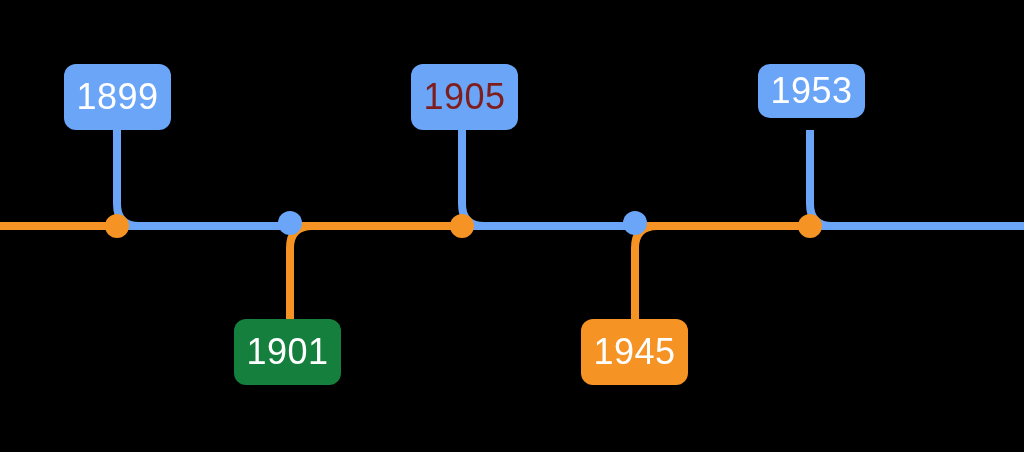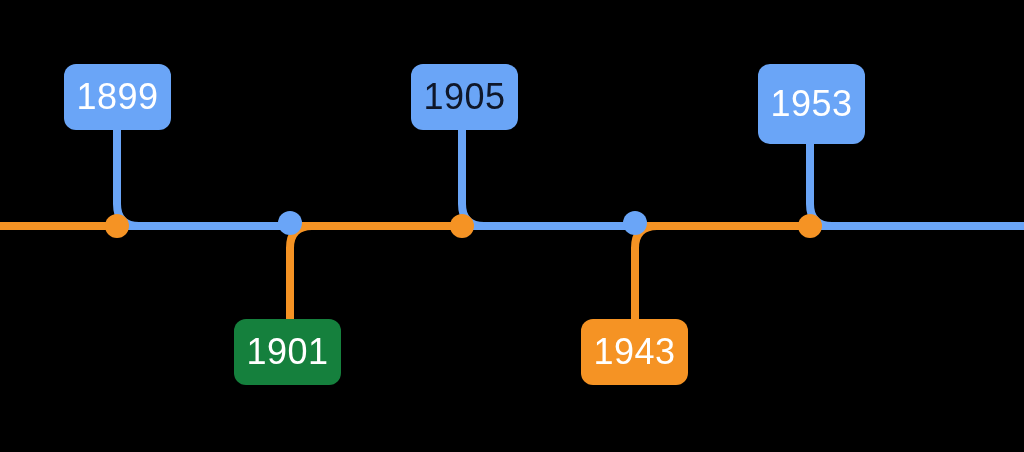--- a/index.html
+++ b/index.html
@@ -80,24 +80,24 @@
 
   </svg>
 
   <div id="labels">
       <div class="label-box above" style="left: 64px; top: 64px; width: 107px; height: 66px; background: rgb(106, 165, 247); color: rgb(255, 255, 255);">
         <span>1899</span>
       </div>
       <div class="label-box below" style="left: 234px; top: 319px; width: 107px; height: 66px; background: #15803d; color: rgb(255, 255, 255);">
         <span>1901</span>
       </div>
-      <div class="label-box above" style="left: 411px; top: 64px; width: 107px; height: 66px; background: rgb(106, 165, 247); color: #0f172a;">
+      <div class="label-box above" style="left: 411px; top: 64px; width: 107px; height: 66px; background: rgb(106, 165, 247); color: #7f1d1d;">
         <span>1905</span>
       </div>
       <div class="label-box below" style="left: 581px; top: 319px; width: 107px; height: 66px; background: rgb(245, 147, 36); color: rgb(255, 255, 255);">
-        <span>1943</span>
+        <span>1945</span>
       </div>
-      <div class="label-box above" style="left: 758px; top: 64px; width: 107px; height: 80px; background: rgb(106, 165, 247); color: rgb(255, 255, 255);">
+      <div class="label-box above" style="left: 758px; top: 64px; width: 107px; height: 54px; background: rgb(106, 165, 247); color: rgb(255, 255, 255);">
         <span>1953</span>
       </div>
     </div>
 
 </div>
 
 </body></html>

